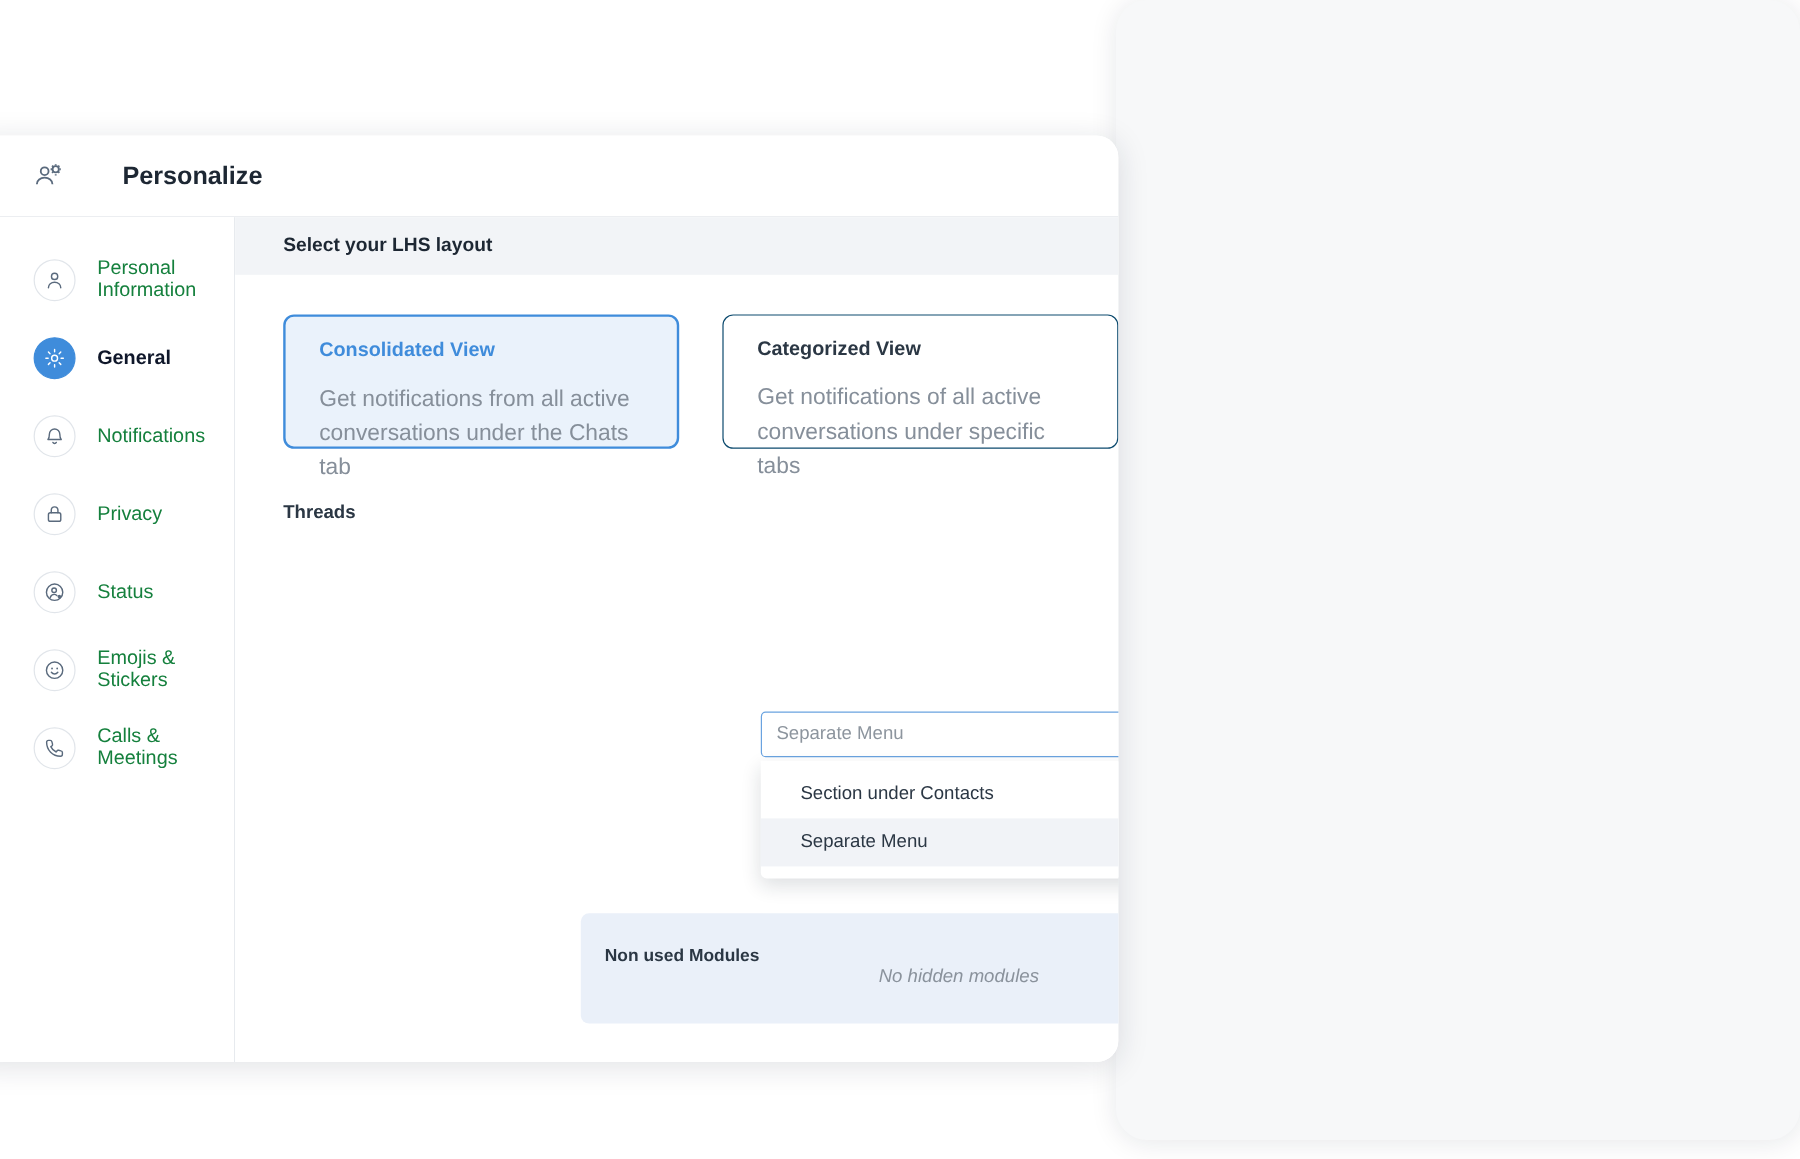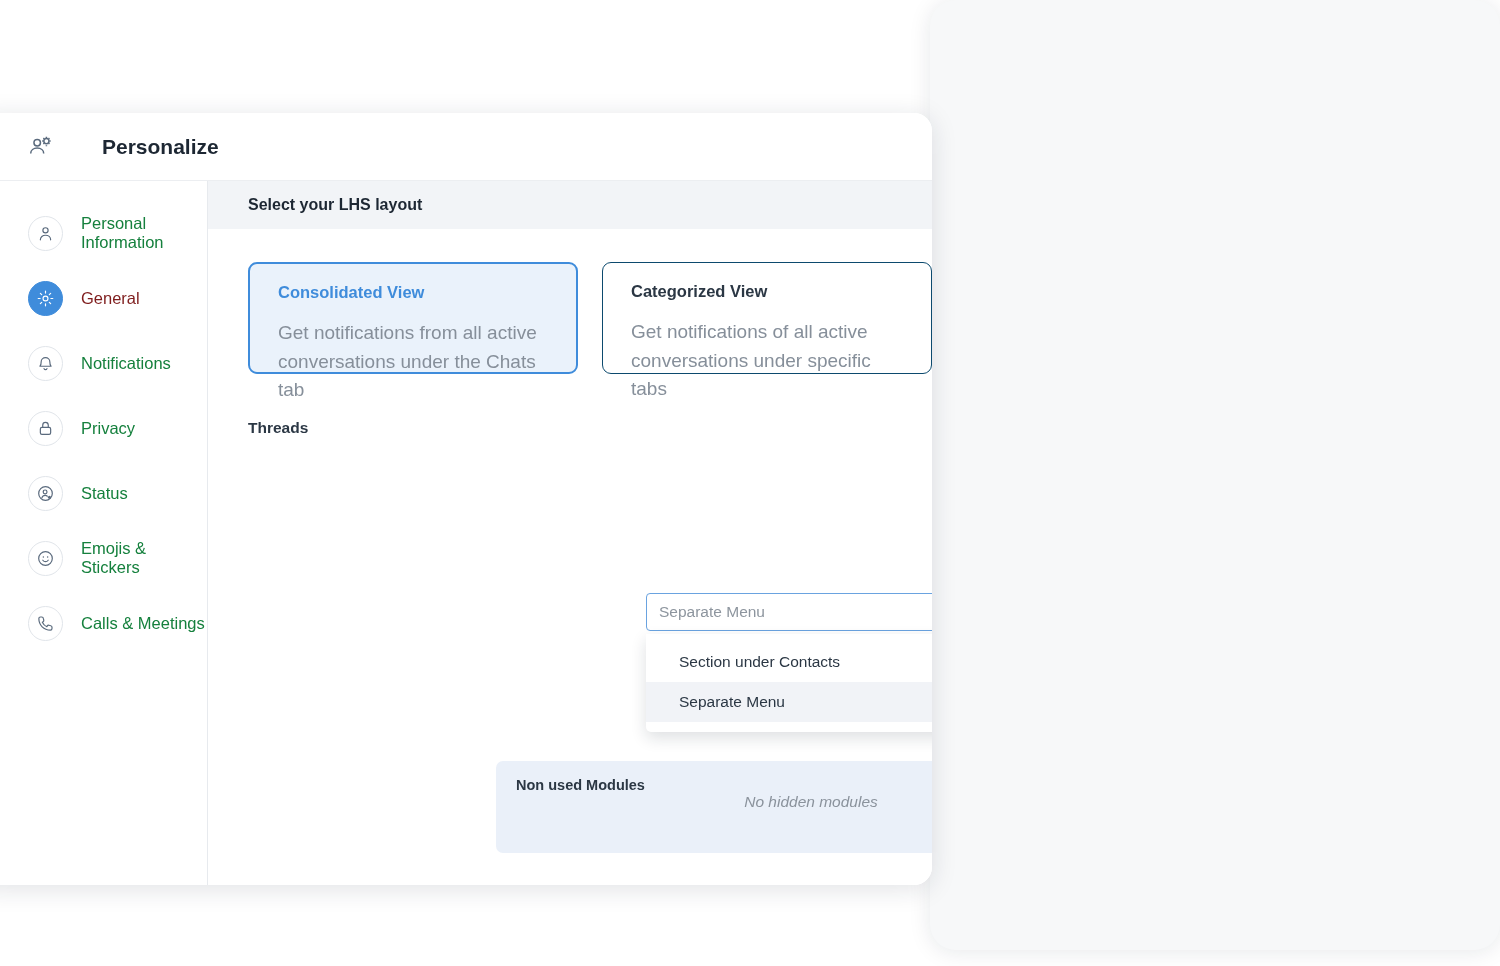--- a/index.html
+++ b/index.html
@@ -41,28 +41,28 @@
     height:48px; padding-left:56px; margin-bottom:17px; cursor:pointer;
   }
   .nav-circle{
     width:35px; height:35px; border-radius:50%;
     border:1px solid #e1e5ea; background:#fff;
     display:flex; align-items:center; justify-content:center; color:#5a6a7d;
     flex:none;
   }
   .nav-label{ font-size:16.5px; color:#15803d; }
   .nav-item.active .nav-circle{ background:#3f8cdb; border-color:#3f8cdb; color:#fff; }
-  .nav-item.active .nav-label{ color:#7f1d1d; font-weight:400; }
+  .nav-item.active .nav-label{ color:#0f172a; font-weight:700; }
 
   .sc-main{ flex:1; position:relative; background:#fff; }
   .main-head{
     height:48px; background:#f2f4f7; display:flex; align-items:center;
     padding-left:40px; font-size:16px; font-weight:700; color:#1d2733;
   }
-  .view-cards{ display:flex; gap:24px; padding:33px 0 0 40px; }
+  .view-cards{ display:flex; gap:36px; padding:33px 0 0 40px; }
   .view-card{
     width:330px; height:112px; border:1px solid #0c4a6e; border-radius:9px;
     background:#fff; padding:19px 26px 0 28px; flex:none;
   }
   .view-card.selected{ border:2px solid #3f8cdb; background:#eaf2fb; }
   .vc-title{ font-size:16.5px; font-weight:700; color:#2b3744; margin-bottom:12px; }
   .view-card.selected .vc-title{ color:#3f8cdb; }
   .vc-desc{ font-size:19px; color:#868f9a; line-height:1.5;margin-top:17px; }
 
   .field-row{ display:flex; align-items:center; padding-left:40px; margin-top:37px; height:40px; }
@@ -79,21 +79,21 @@
     position:absolute; left:438px; top:453px; width:500px;
     background:#fff; border-radius:0 0 5px 5px;
     box-shadow: 0 6px 16px rgba(20,33,51,.14);
     padding:8px 0 10px 0; z-index:5;
   }
   .dd-item{ height:40px; display:flex; align-items:center; padding-left:33px; font-size:15.5px; color:#2b3744; cursor:pointer; }
   .dd-item.highlight{ background:#f1f3f7; }
 
   .modules{
     position:absolute; left:288px; top:580px; width:650px; height:92px;
-    background:#eaf0f9; border-radius:7px; padding:16px 0 0 20px;
+    background:#eaf0f9; border-radius:7px; padding:28px 0 0 20px;
   }
   .mod-title{ font-size:14.5px; font-weight:700; color:#2b3744; }
   .mod-empty{ text-align:center; font-size:15.5px; font-style:italic; color:#8a929c; padding-right:40px;}
 </style>
 </head>
 <body>
 
 <div class="stage">
 
   <div class="preview-card">

